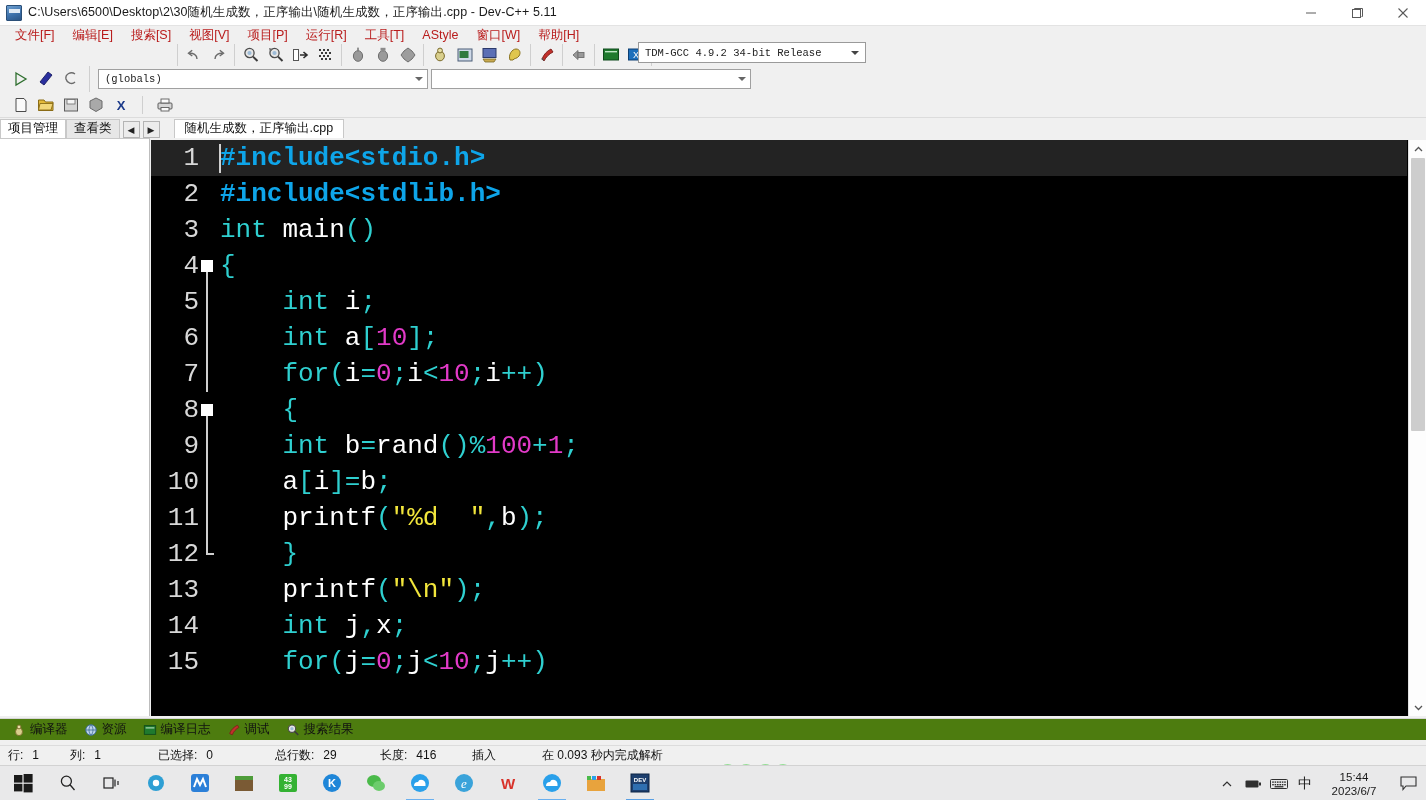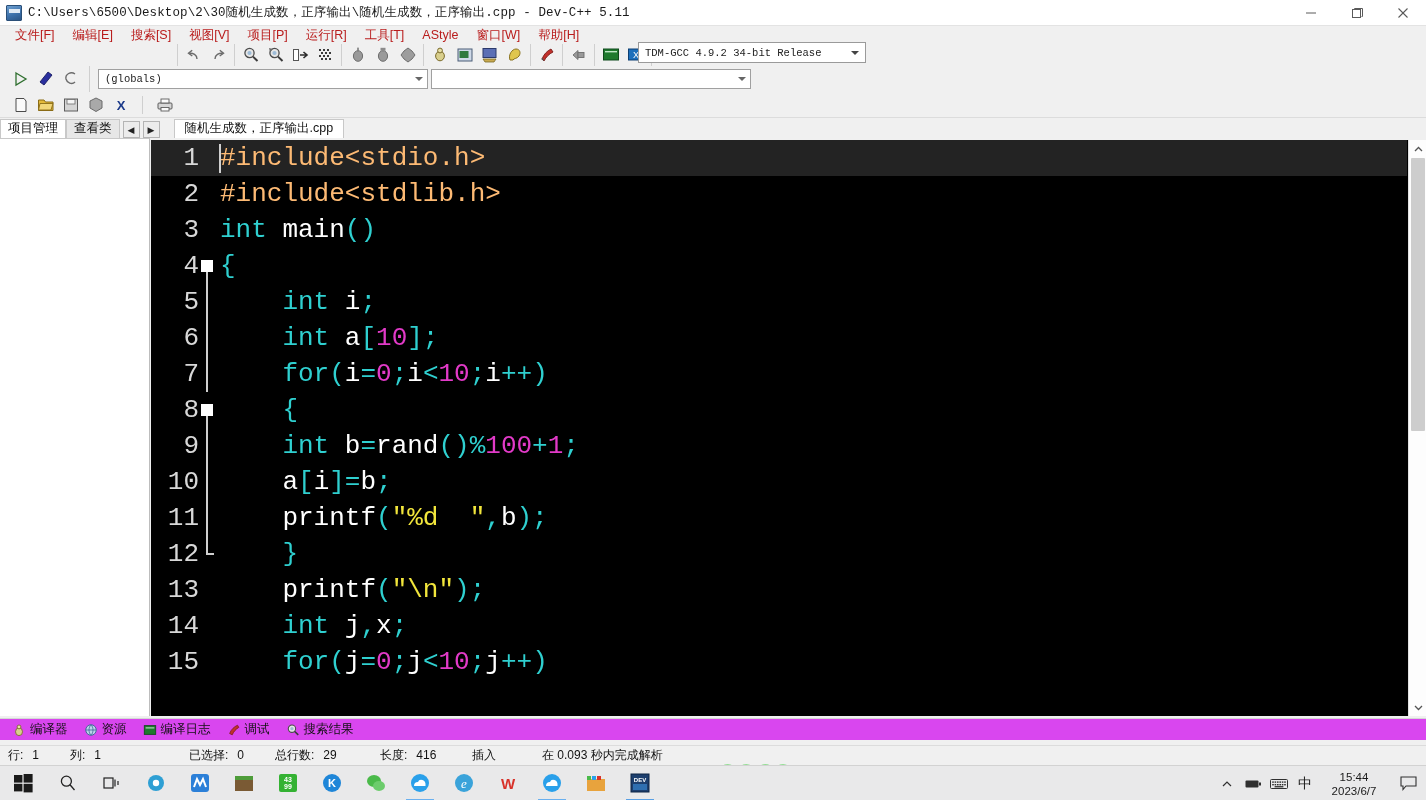--- a/index.html
+++ b/index.html
@@ -11,21 +11,20 @@
     color:#000;
     -webkit-font-smoothing: antialiased;
   }
   #app { position:relative; width:1426px; height:800px; background:#f0f0f0; }
 
   
   .titlebar{
     position:absolute; left:0; top:0; width:1426px; height:26px;
     background:#ffffff; display:flex; align-items:center;
     border-bottom:1px solid #e3e3e3;
-    font-family:Liberation Mono, monospace;
   }
   .title-icon{
     width:16px; height:16px; margin-left:6px; margin-right:6px;
     background:linear-gradient(160deg,#6d9fd0 0%,#3a6ea8 60%,#2b5585 100%);
     border:1px solid #2a4f78; border-radius:1px; position:relative; flex:0 0 auto;
   }
   .title-icon:after{
     content:""; position:absolute; left:2px; top:3px; width:11px; height:4px;
     background:#dfe9f4;
   }
@@ -132,21 +131,21 @@
   .line.cur{ background:#232323; }
   .ln{
     position:absolute; left:0; width:48px; text-align:right;
     font-size:26px; color:#d8d8d8; font-family:"Liberation Mono", monospace;
     line-height:36px;
   }
   .code{
     position:absolute; left:0; font-size:26px; line-height:36px; white-space:pre;
     font-family:"Liberation Mono", monospace; color:#ffffff; letter-spacing:0px;
   }
-  .c-prep { color:#fdba74; }
+  .c-prep { color:#0ea5e9;font-weight:bold; }
   .c-kw   { color:#2fd0d0; }
   .c-id   { color:#ffffff; }
   .c-num  { color:#e23ac8; }
   .c-str  { color:#f2e63c; }
   .c-op   { color:#2fd0d0; }
 
   .caret-bar{
     position:absolute; left:0px; top:4px; width:2px; height:29px; background:#d0d0d0;
   }
   .foldbox{
@@ -168,21 +167,21 @@
   .vs-arrow{ width:18px; height:18px; display:flex;align-items:center;justify-content:center;
     color:#4a4a4a; font-size:9px; background:#fdfdfd;}
   .vs-thumb{
     position:absolute; left:2px; top:18px; width:14px; height:273px;
     background:#cdcdcd; border-radius:1px;
   }
 
   
   .bottabs{
     position:absolute; left:0; top:718px; width:1426px; height:22px;
-    background:#d946ef; display:flex; align-items:center; padding-left:4px;
+    background:#4d7c0f; display:flex; align-items:center; padding-left:4px;
     border-top:1px solid #d6d6d6;
   }
   .bottab{ display:flex; align-items:center; gap:4px; padding:0 8px; font-size:12.5px; color:#111; }
 
   
   .statusbar{
     position:absolute; left:0; top:745px; width:1426px; height:20px;
     background:#f0f0f0; display:flex; align-items:center;
     border-top:1px solid #dcdcdc; font-size:12px; color:#111;
   }
@@ -628,21 +627,21 @@
 
   <div class="statusbar">
     <div class="st-cell" style="margin-left:8px; width:62px;">
       <span class="st-label">行:</span>
       <span class="st-value">1</span>
     </div>
     <div class="st-cell" style="width:88px;">
       <span class="st-label">列:</span>
       <span class="st-value">1</span>
     </div>
-    <div class="st-cell" style="width:117px;justify-content:center;">
+    <div class="st-cell" style="width:117px;">
       <span class="st-label">已选择:</span>
       <span class="st-value">0</span>
     </div>
     <div class="st-cell" style="width:105px;">
       <span class="st-label">总行数:</span>
       <span class="st-value">29</span>
     </div>
     <div class="st-cell" style="width:92px;">
       <span class="st-label">长度:</span>
       <span class="st-value">416</span>

